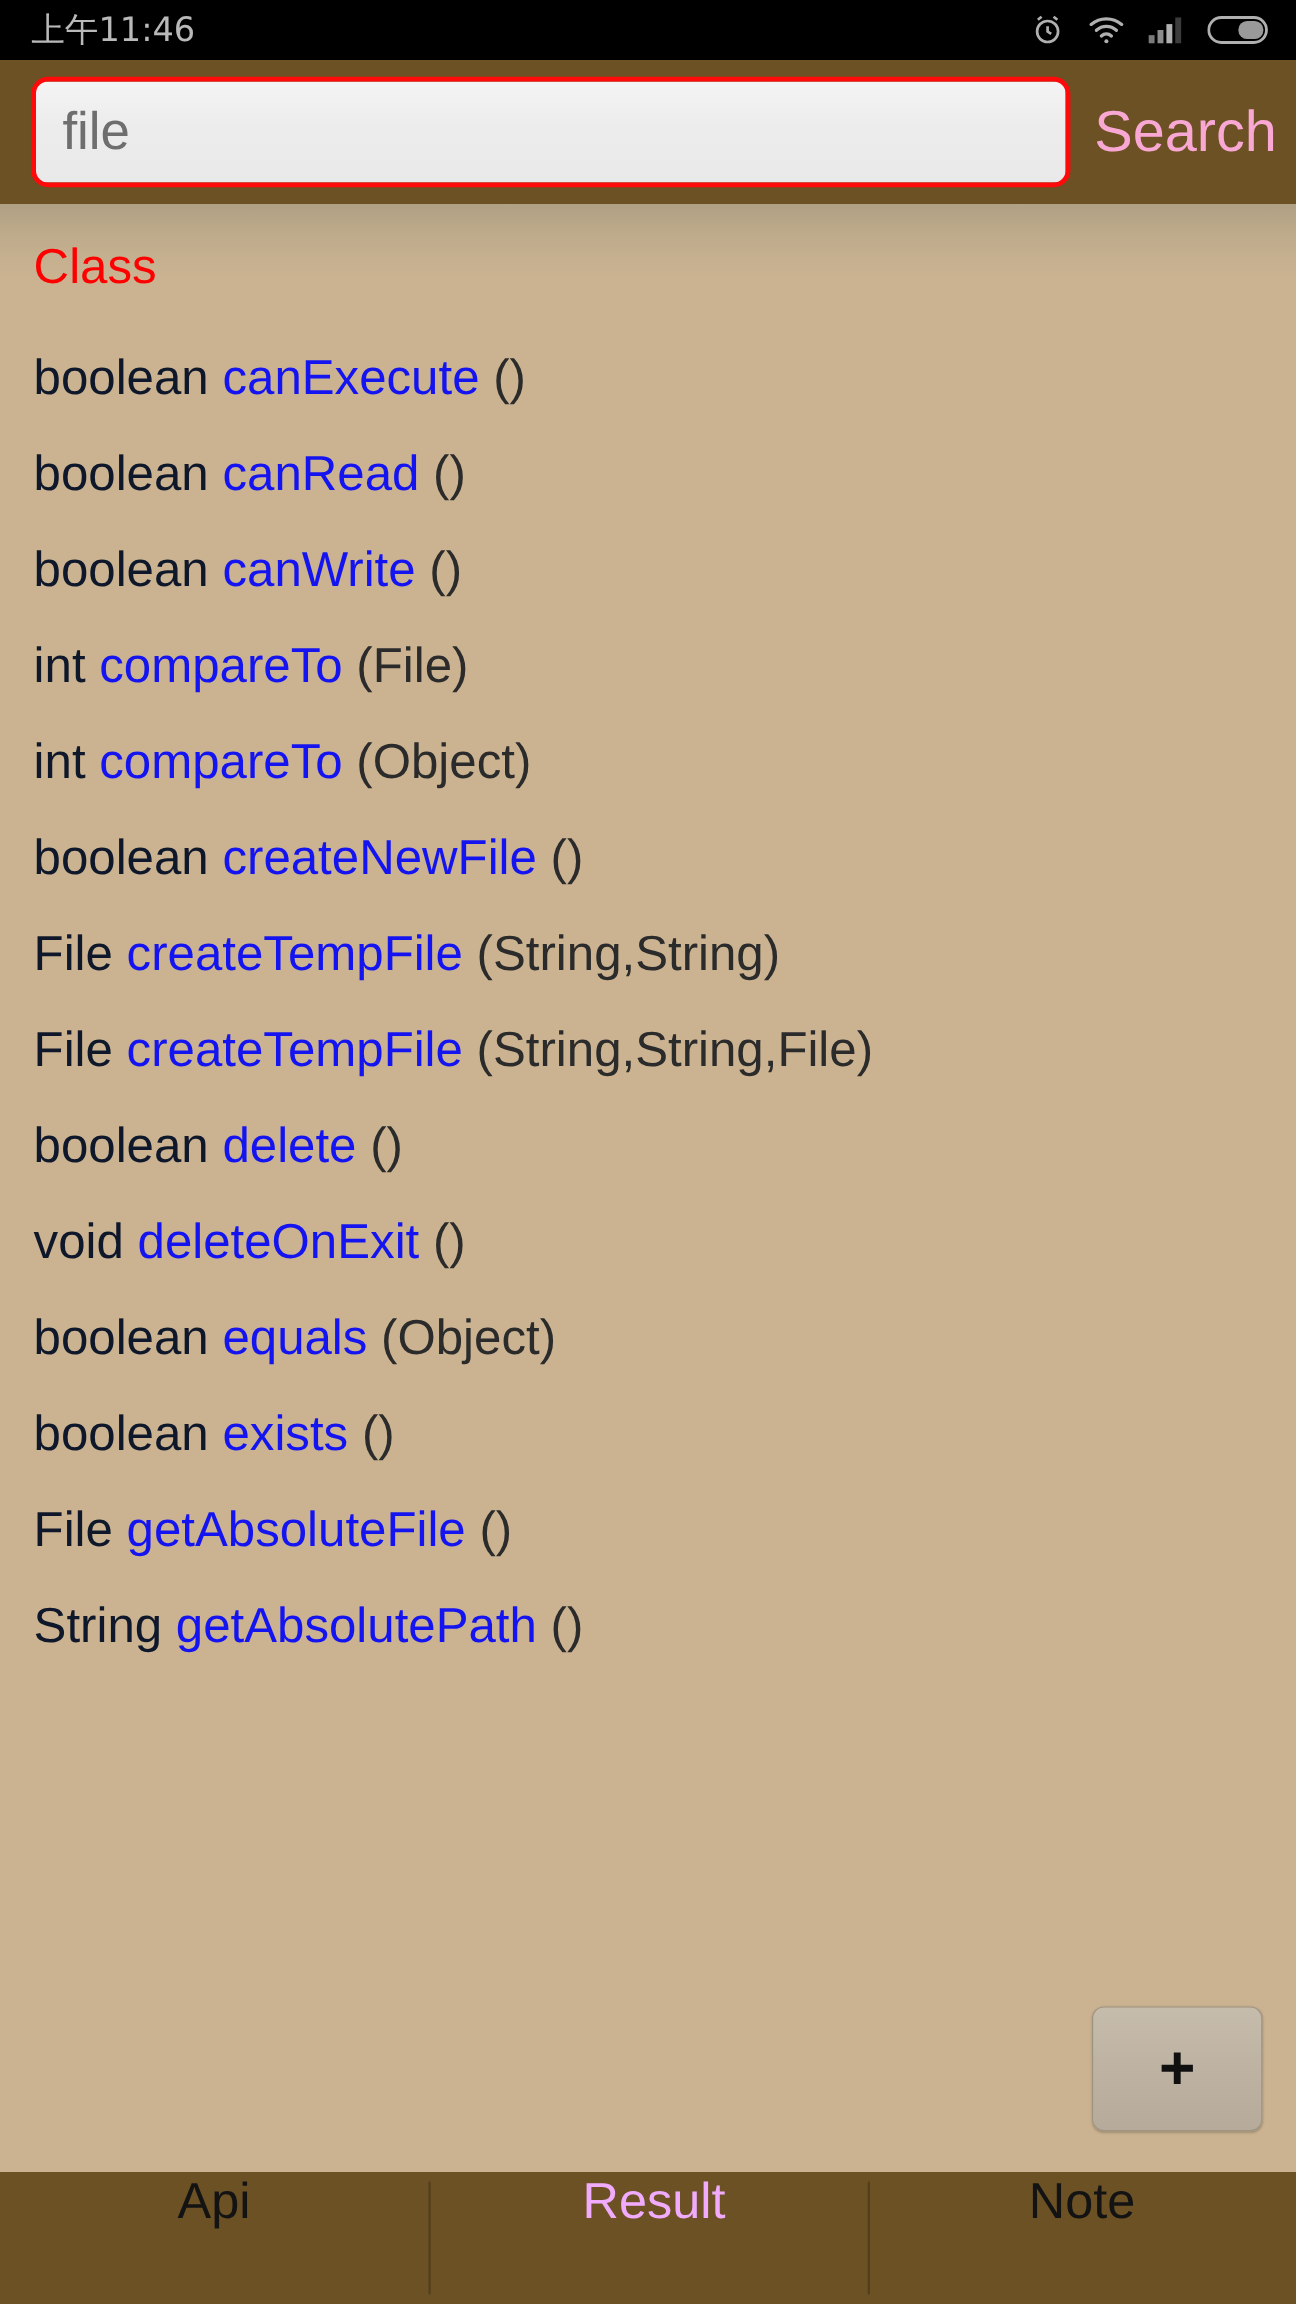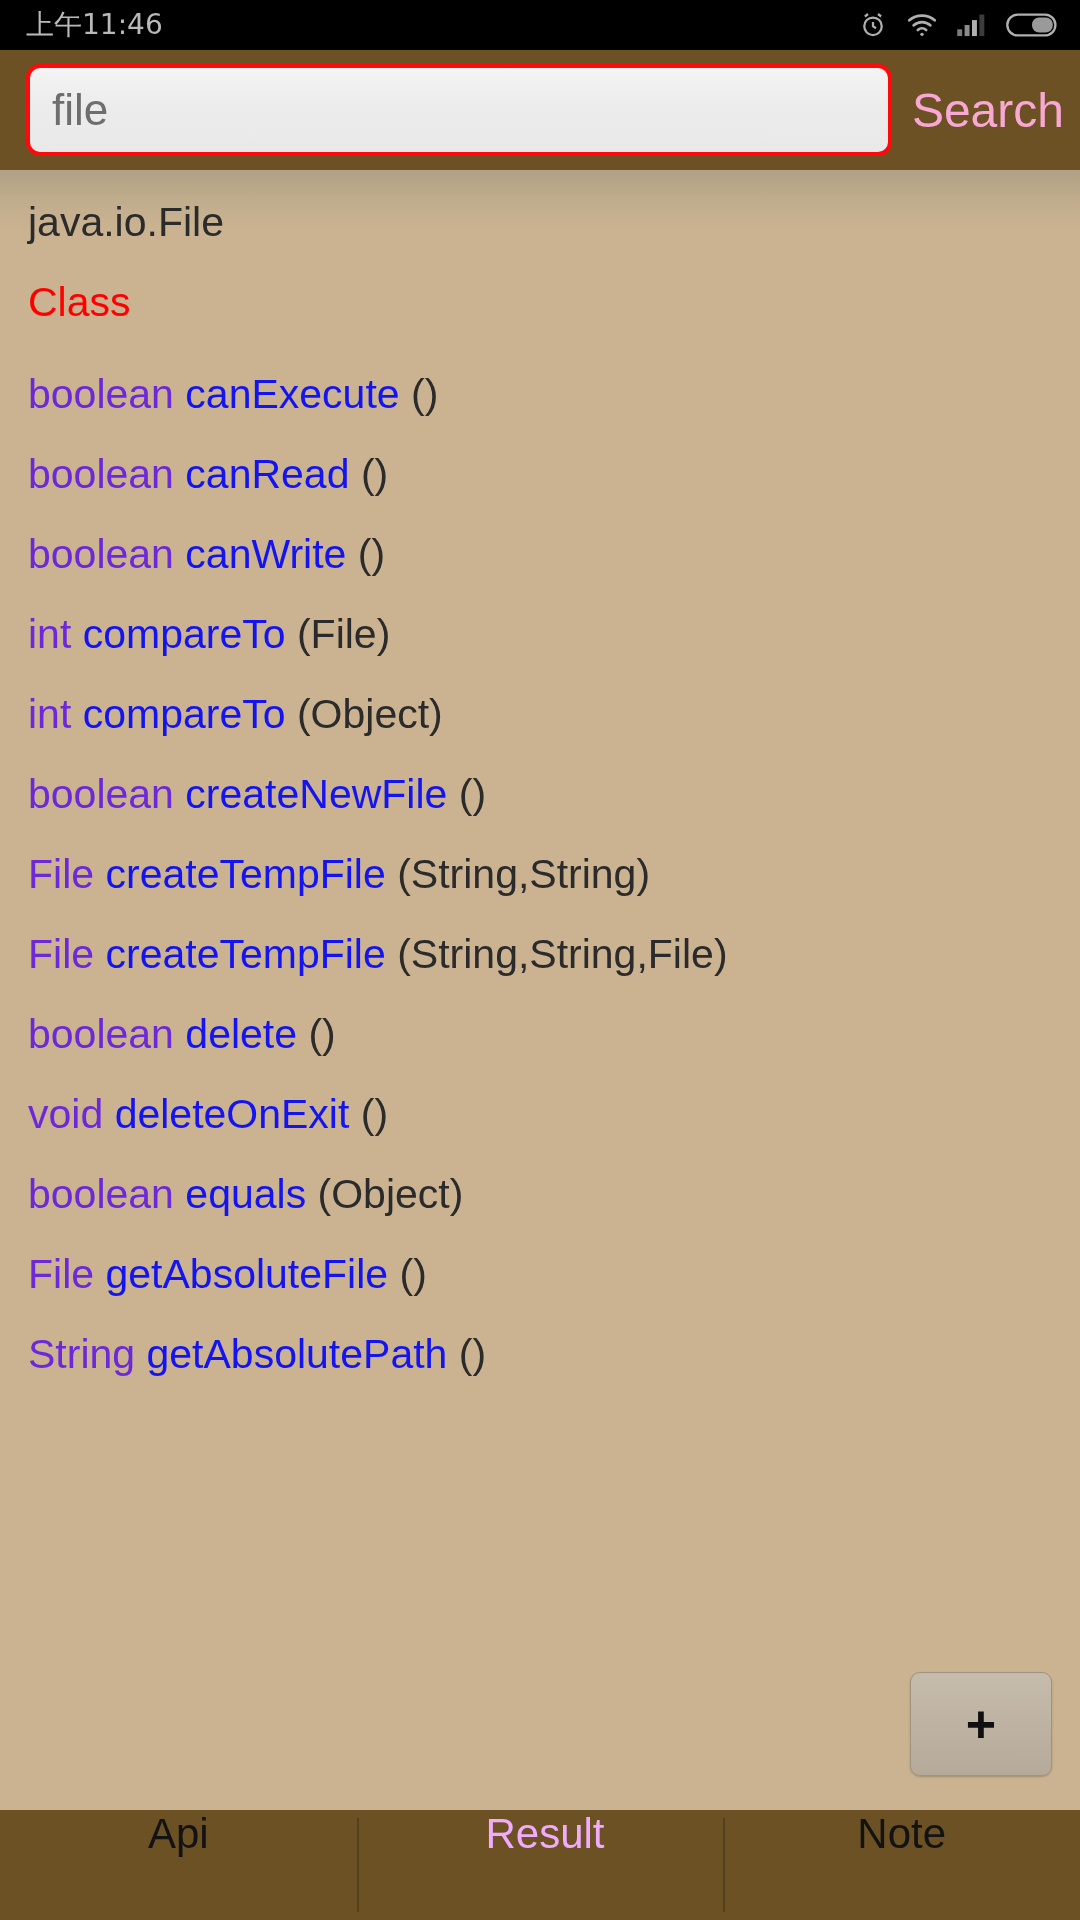--- a/index.html
+++ b/index.html
@@ -108,21 +108,21 @@
     height: 80px;
     line-height: 80px;
     padding: 0 0 0 28px;
     font-size: 41px;
     color: #2B2B2B;
     white-space: nowrap;
     overflow: hidden;
     font-family: "Liberation Sans", sans-serif;
   }
   .row:first-child { margin-top: 12px; }
-  .row .rettype { color: #6d28d9; }
+  .row .rettype { color: #0f172a; }
   .row .mname { color: #1414F0; }
   .row .params { color: #2B2B2B; }
   .row.klass { color: #FF0000; }
 
   
   .fab {
     position: absolute;
     right: 28px;
     bottom: 34px;
     width: 140px;
@@ -213,39 +213,37 @@
   </div>
 
   <div class="header">
     <input class="search-input" type="text" value="file" style="">
     <button class="search-button">Search</button>
   </div>
 
   <div class="content">
     <div class="content-shade"></div>
     <ul class="list">
-      <li class="row">
-        <span>java.io.File</span>
-      </li>
       <li class="row klass">
         <span>Class</span>
       </li>
     </ul>
     <ul class="list" id="method-rows">
         <li class="row"><span class="rettype">boolean</span> <span class="mname">canExecute</span> <span class="params">()</span></li>
         <li class="row"><span class="rettype">boolean</span> <span class="mname">canRead</span> <span class="params">()</span></li>
         <li class="row"><span class="rettype">boolean</span> <span class="mname">canWrite</span> <span class="params">()</span></li>
         <li class="row"><span class="rettype">int</span> <span class="mname">compareTo</span> <span class="params">(File)</span></li>
         <li class="row"><span class="rettype">int</span> <span class="mname">compareTo</span> <span class="params">(Object)</span></li>
         <li class="row"><span class="rettype">boolean</span> <span class="mname">createNewFile</span> <span class="params">()</span></li>
         <li class="row"><span class="rettype">File</span> <span class="mname">createTempFile</span> <span class="params">(String,String)</span></li>
         <li class="row"><span class="rettype">File</span> <span class="mname">createTempFile</span> <span class="params">(String,String,File)</span></li>
         <li class="row"><span class="rettype">boolean</span> <span class="mname">delete</span> <span class="params">()</span></li>
         <li class="row"><span class="rettype">void</span> <span class="mname">deleteOnExit</span> <span class="params">()</span></li>
         <li class="row"><span class="rettype">boolean</span> <span class="mname">equals</span> <span class="params">(Object)</span></li>
+        <li class="row"><span class="rettype">boolean</span> <span class="mname">exists</span> <span class="params">()</span></li>
         <li class="row"><span class="rettype">File</span> <span class="mname">getAbsoluteFile</span> <span class="params">()</span></li>
         <li class="row"><span class="rettype">String</span> <span class="mname">getAbsolutePath</span> <span class="params">()</span></li>
       </ul>
 
     <div class="fab">+</div>
   </div>
 
   <div class="tabbar" id="tabbar">
       <div class="tab">
         <span>Api</span>

